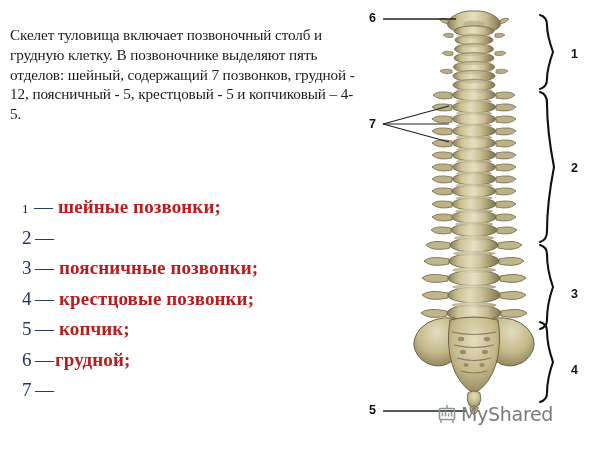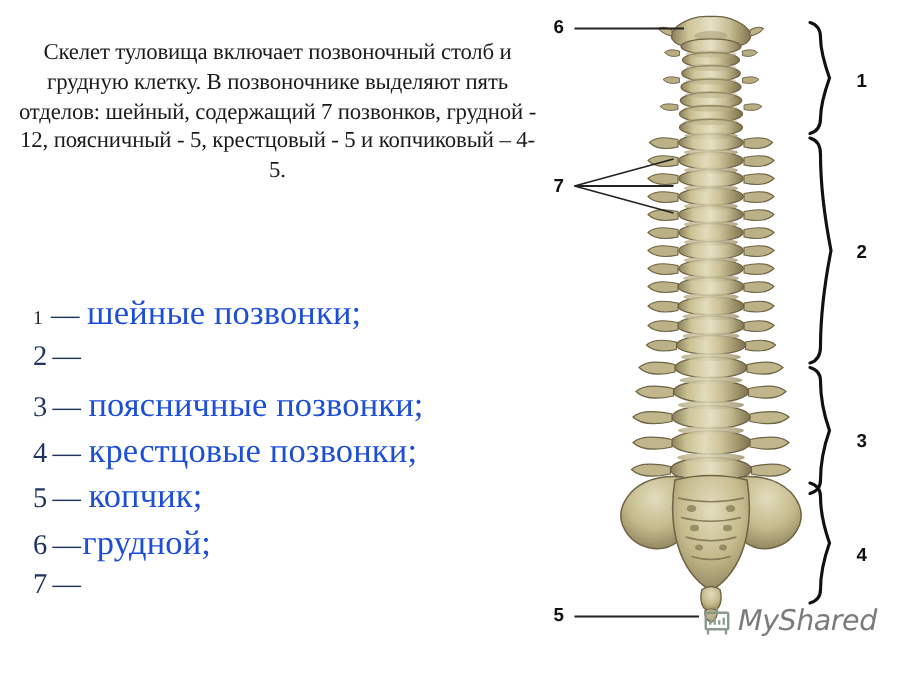--- a/index.html
+++ b/index.html
@@ -26,21 +26,21 @@
     top: 0;
     width: 368px;
     height: 450px;
   }
 
   #intro-paragraph {
     position: absolute;
     left: 10px;
     top: 10px;
     width: 350px;
-    text-align: center;
+    text-align: left;
     font-family: "Liberation Serif", "DejaVu Serif", serif;
     font-size: 15.2px;
     line-height: 1.295;
     color: #1a1a1a;
     letter-spacing: -0.1px;
   }
 
   #legend-list {
     position: absolute;
     left: 22px;
@@ -65,23 +65,23 @@
     font-size: 13px;
     color: #242424;
   }
   .legend-dash {
     font-size: 19px;
     color: #1f3560;
     padding: 0 1px;
   }
   .legend-item.first .legend-dash { padding-left: 0px; }
   .legend-text {
-    font-size: 23px;
-    font-weight: 400;
-    color: #1d4ed8;
+    font-size: 19px;
+    font-weight: 700;
+    color: #b91c1c;
     padding-left: 4px;
     letter-spacing: 0.1px;
   }
   .legend-item.tight .legend-text { padding-left: 0px; }
   #spine-svg {
     position: absolute;
     left: 0;
     top: 0;
   }
 
@@ -96,26 +96,25 @@
   #callout-7 { left: 369px; top: 117px; }
   #callout-5 { left: 369px; top: 403px; }
   #bracket-label-1 { left: 571px; top: 47px; }
   #bracket-label-2 { left: 571px; top: 161px; }
   #bracket-label-3 { left: 571px; top: 287px; }
   #bracket-label-4 { left: 571px; top: 363px; }
 
   
   #watermark {
     position: absolute;
-    left: 467px;
+    left: 436px;
     top: 403px;
     display: flex;
     align-items: center;
     gap: 3px;
-    font-style: italic;
   }
   #watermark-text {
     font-family: "DejaVu Sans", "Liberation Sans", sans-serif;
     font-size: 19px;
     color: #7b7b7b;
     letter-spacing: -0.3px;
   }
 </style>
 </head>
 <body>

